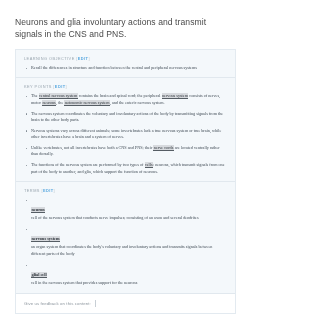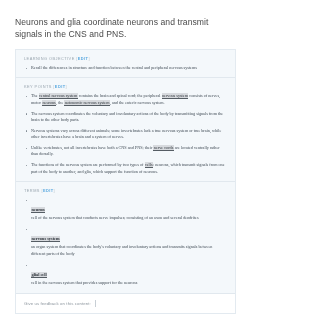--- a/index.html
+++ b/index.html
@@ -135,21 +135,21 @@
     height: 7px;
     background: #c8cfd5;
     display: inline-block;
   }
 </style>
 </head>
 <body>
 
 <div class="page">
 
-  <div class="page-title">Neurons and glia coordinate neurons and transmit signals in the CNS and PNS.</div>
+  <div class="page-title">Neurons and glia involuntary actions and transmit signals in the CNS and PNS.</div>
 
   <div class="card">
 
     <div class="section">
       <div class="sec-head">
         <span>LEARNING OBJECTIVE</span>
         <span class="edit-wrap">[</span><a class="edit-link">edit</a><span class="edit-wrap">]</span>
       </div>
       <ul class="bullets" id="lo-bullets">
           <li>Recall the differences in structure and function between the central and peripheral nervous systems</li>

